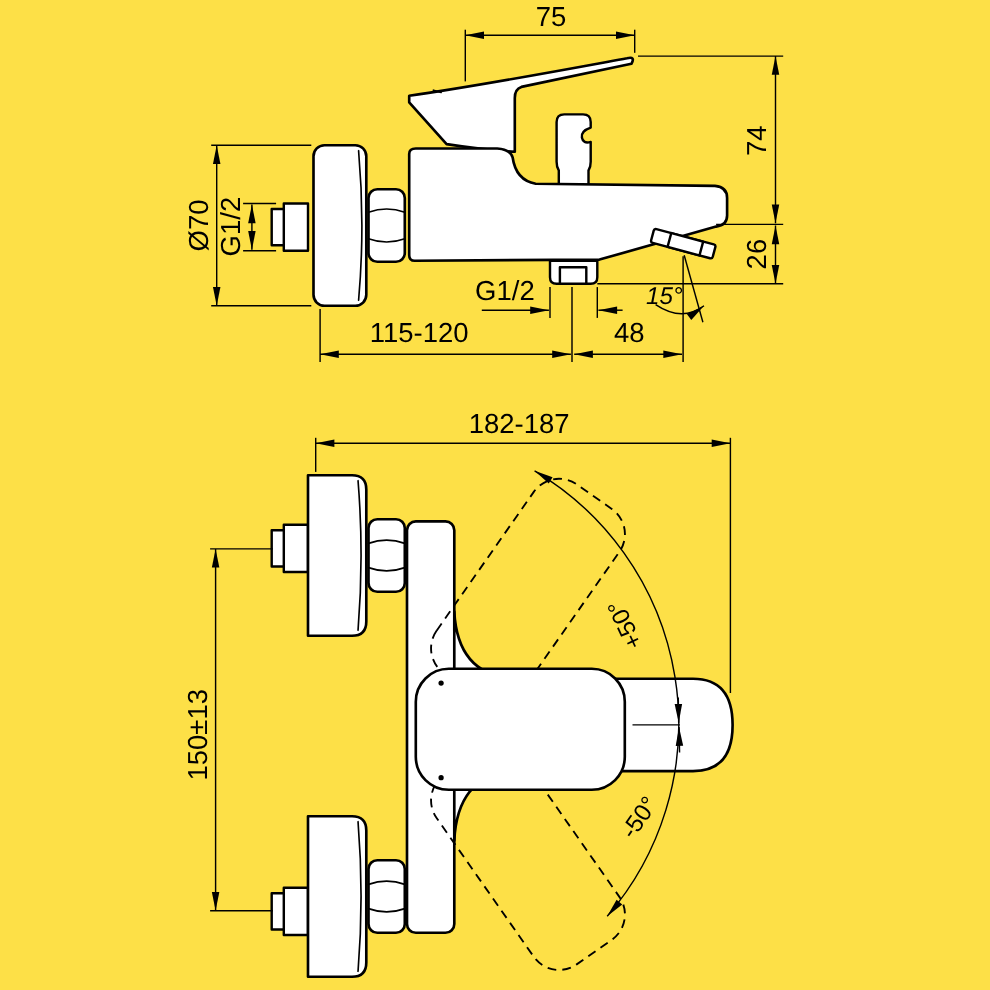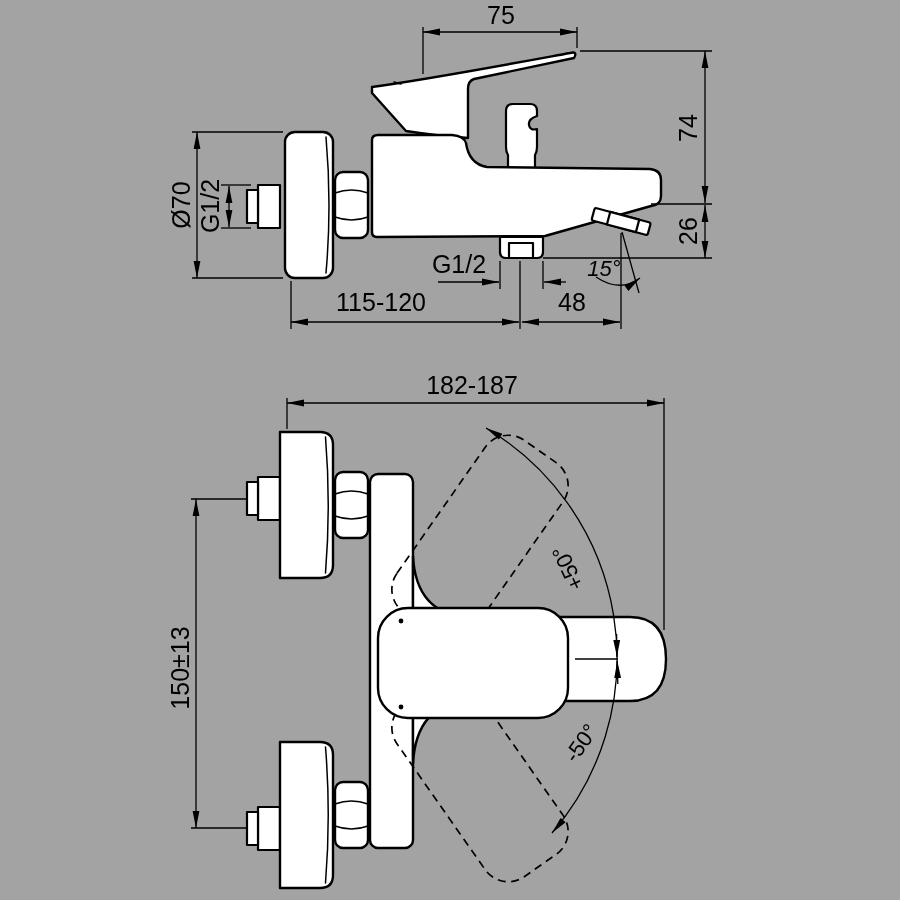--- a/index.html
+++ b/index.html
@@ -1,16 +1,16 @@
 <!DOCTYPE html>
 <html><head>
 <meta charset="utf-8">
 <style>
   html,body{margin:0;padding:0;background:#ffffff;}
-  .stage{width:900px;height:900px;position:relative;background:#a3a3a3;overflow:hidden;text-align:right;}
+  .stage{width:900px;height:900px;position:relative;background:#fde047;overflow:hidden;text-align:right;}
   svg{display:block;}
   .o{fill:#ffffff;stroke:#000000;stroke-width:2.4;stroke-linejoin:round;stroke-linecap:round;}
   .o2{fill:#ffffff;stroke:#000000;stroke-width:2.2;stroke-linejoin:round;}
   .thin{fill:none;stroke:#000000;stroke-width:1.5;stroke-linecap:round;}
   .dim{fill:none;stroke:#000000;stroke-width:1.3;}
   .dm{marker-start:url(#arr);marker-end:url(#arr);}
   .me{marker-end:url(#arr);}
   .dash{fill:none;stroke:#000000;stroke-width:1.7;stroke-dasharray:8 5.5;stroke-linejoin:round;}
   .lbl{font-family:"Liberation Sans","DejaVu Sans",sans-serif;font-size:25px;fill:#000000;}
   .lbl-sm{font-family:"Liberation Sans","DejaVu Sans",sans-serif;font-size:22px;fill:#000000;}

